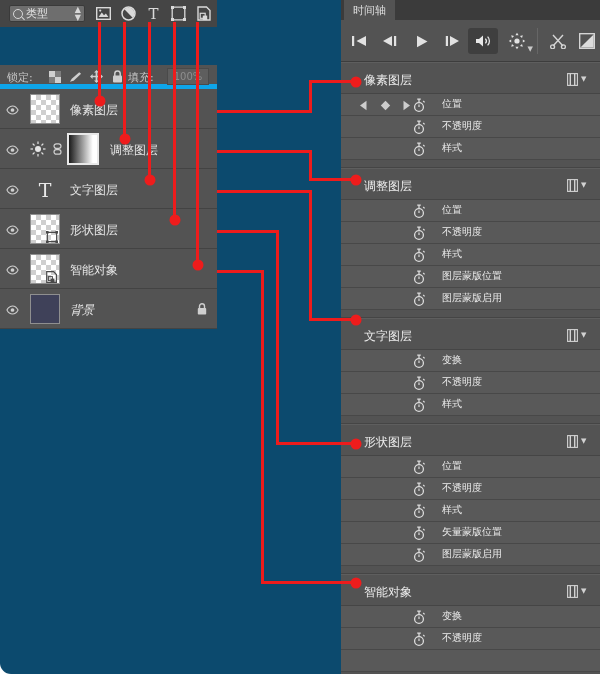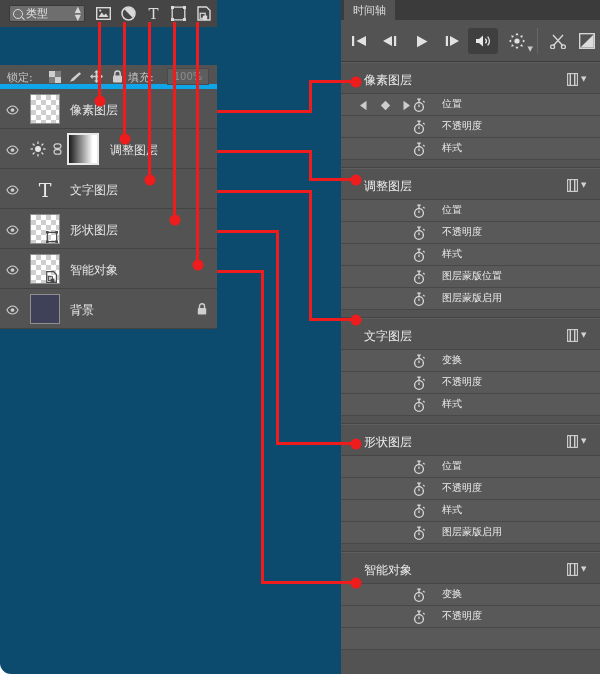--- a/index.html
+++ b/index.html
@@ -363,21 +363,21 @@
     </div>
 
     <div class="layer-row" style="top:200px">
       <span class="eye">
         <svg width="14" height="10" viewBox="0 0 14 10">
             <path d="M7 0.6 C3.2 0.6 1 5 1 5 C1 5 3.2 9.4 7 9.4 C10.8 9.4 13 5 13 5 C13 5 10.8 0.6 7 0.6 Z" fill="none" stroke="#cfcfcf" stroke-width="1.1"></path>
             <circle cx="7" cy="5" r="2" fill="#cfcfcf"></circle>
           </svg>
       </span>
       <span class="thumb solid"></span>
-      <span class="layer-name" style="left:70px; ">背景</span>
+      <span class="layer-name" style="left:70px; font-style:italic;">背景</span>
       <span class="lock-right">
         <svg width="10" height="12" viewBox="0 0 10 12">
           <path d="M2.5 5.4 V3.3 A2.5 2.5 0 0 1 7.5 3.3 V5.4" fill="none" stroke="#cfcfcf" stroke-width="1.4"></path>
           <rect x="0.8" y="5.1" width="8.4" height="6.4" rx="0.8" fill="#cfcfcf"></rect>
         </svg>
       </span>
     </div>
   </div>
 
   <div id="timeline-panel">
@@ -668,20 +668,31 @@
       </div>
       <div class="tl-prop">
         <span class="stop">
             <svg width="14" height="15" viewBox="0 0 14 15">
               <circle cx="7" cy="9" r="4.4" fill="none" stroke="#dcdcdc" stroke-width="1.3"></circle>
               <path d="M7 9 V6.4" stroke="#dcdcdc" stroke-width="1.2"></path>
               <path d="M5.2 1.2 H8.8 M7 1.2 V4.4" stroke="#dcdcdc" stroke-width="1.3"></path>
               <path d="M11.2 3 L12.6 4.4" stroke="#dcdcdc" stroke-width="1.3"></path>
             </svg>
           </span>
+        <span class="pname">矢量蒙版位置</span>
+      </div>
+      <div class="tl-prop">
+        <span class="stop">
+            <svg width="14" height="15" viewBox="0 0 14 15">
+              <circle cx="7" cy="9" r="4.4" fill="none" stroke="#dcdcdc" stroke-width="1.3"></circle>
+              <path d="M7 9 V6.4" stroke="#dcdcdc" stroke-width="1.2"></path>
+              <path d="M5.2 1.2 H8.8 M7 1.2 V4.4" stroke="#dcdcdc" stroke-width="1.3"></path>
+              <path d="M11.2 3 L12.6 4.4" stroke="#dcdcdc" stroke-width="1.3"></path>
+            </svg>
+          </span>
         <span class="pname">图层蒙版启用</span>
       </div>
       <div class="tl-spacer"></div>
 
       <div class="tl-group">
         <span class="gname">智能对象</span>
         <span class="film">
           <svg width="11" height="13" viewBox="0 0 11 13">
               <rect x="0.6" y="0.6" width="9.8" height="11.8" fill="none" stroke="#d2d2d2" stroke-width="1.1"></rect>
               <rect x="2.6" y="0.6" width="1.4" height="11.8" fill="#d2d2d2"></rect>

